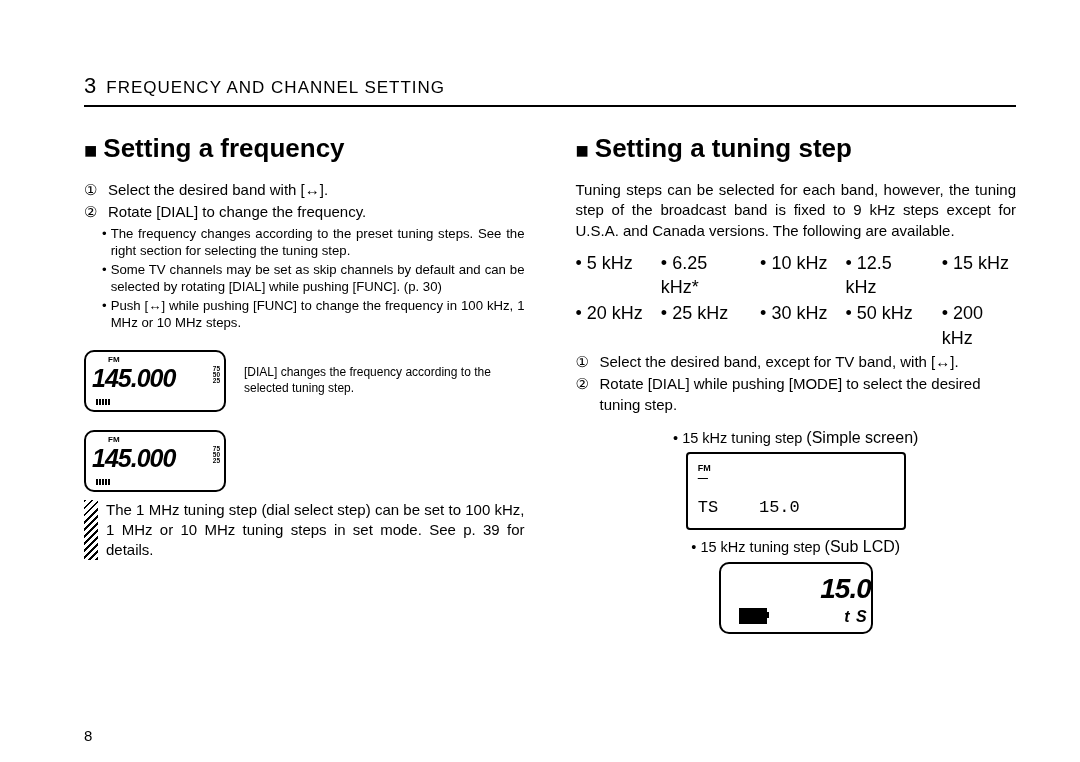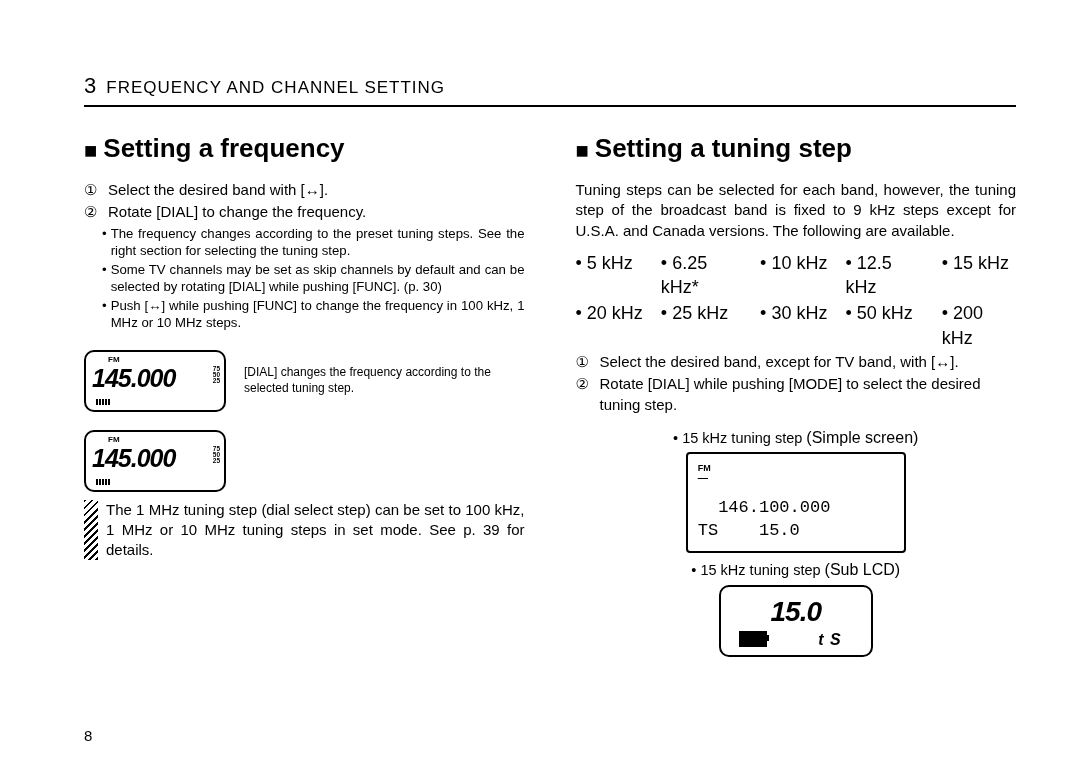--- a/index.html
+++ b/index.html
@@ -191,21 +191,21 @@
     height: 68px;
     margin: 4px auto 0 auto;
     position: relative;
     font-family: Arial, sans-serif;
   }
   .sublcd-main {
     position: absolute;
     top: 6px;
     left: 0;
     right: 0;
-    text-align: center;
+    text-align: right;
     font-size: 28px;
     font-weight: bold;
     font-style: italic;
     letter-spacing: -1px;
   }
   .sublcd-batt {
     position: absolute;
     bottom: 8px;
     left: 18px;
     width: 24px;
@@ -218,21 +218,21 @@
     position: absolute;
     right: -4px;
     top: 2px;
     width: 3px;
     height: 6px;
     background: #000;
   }
   .sublcd-ts {
     position: absolute;
     bottom: 4px;
-    right: 29px;
+    right: 3px;
     font-size: 16px;
     font-style: italic;
     font-weight: bold;
     letter-spacing: 1px;
   }
   .page-num {
     position: absolute;
     bottom: 18px;
     left: 84px;
     font-size: 15px;
@@ -352,21 +352,20 @@
         <span class="step-mark">②</span>
         <span>Rotate [DIAL] while pushing [MODE] to select the desired tuning step.</span>
       </div>
 
       <div class="caption-center">
         <span>• 15 kHz tuning step </span><span class="small-in">(Simple screen)</span>
       </div>
       <div class="simple-box">
         <div class="sb-fm">FM</div>
         <div style="text-decoration:underline;text-decoration-style:solid;text-underline-offset:-12px">&nbsp;</div>
-        <div style="white-space:pre">  146.100.000</div>
         <div style="white-space:pre">TS    15.0</div>
       </div>
 
       <div class="caption-center">
         <span>• 15 kHz tuning step </span><span class="small-in">(Sub LCD)</span>
       </div>
       <div class="sublcd-box">
         <div class="sublcd-main">15.0</div>
         <div class="sublcd-batt"></div>
         <div class="sublcd-ts">t S</div>

